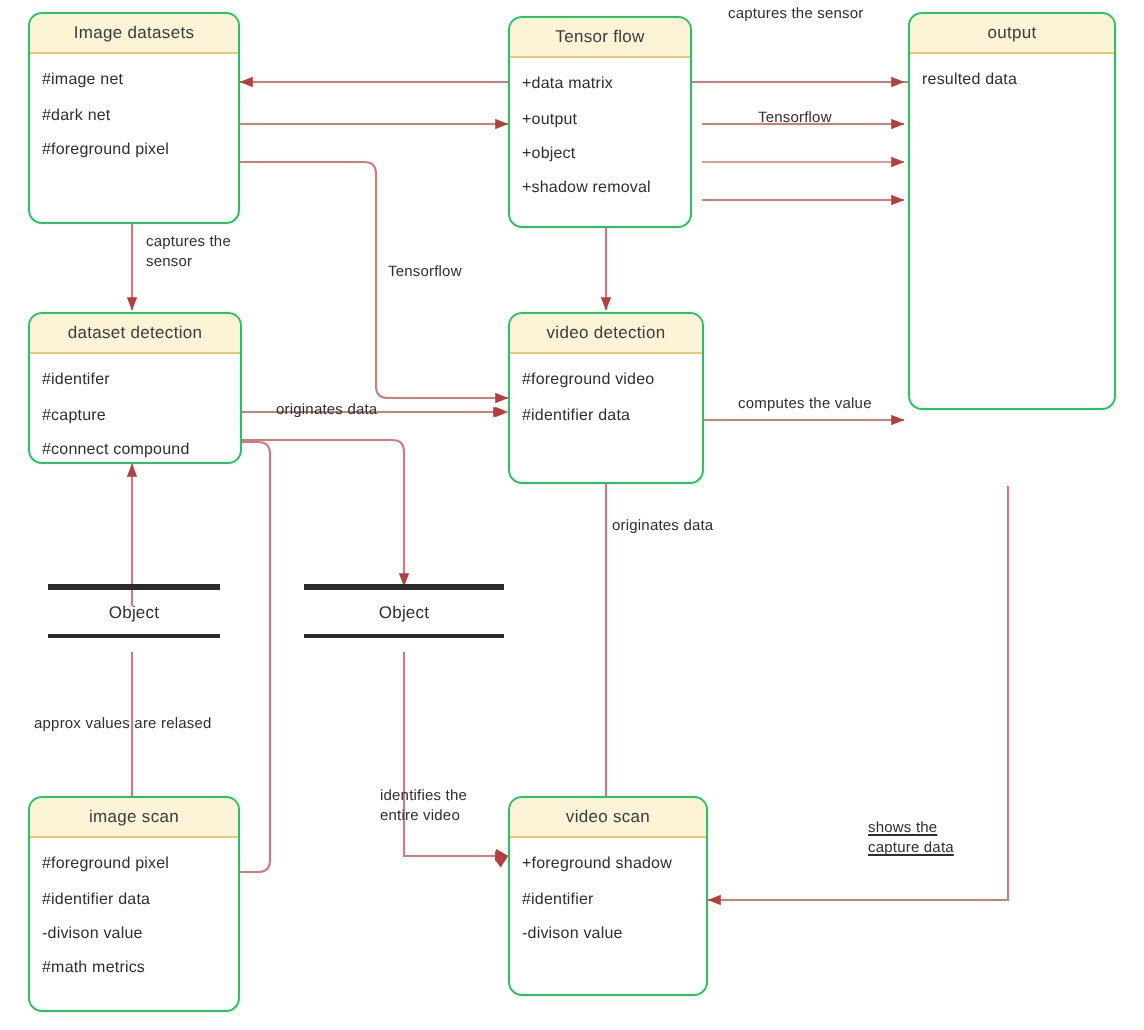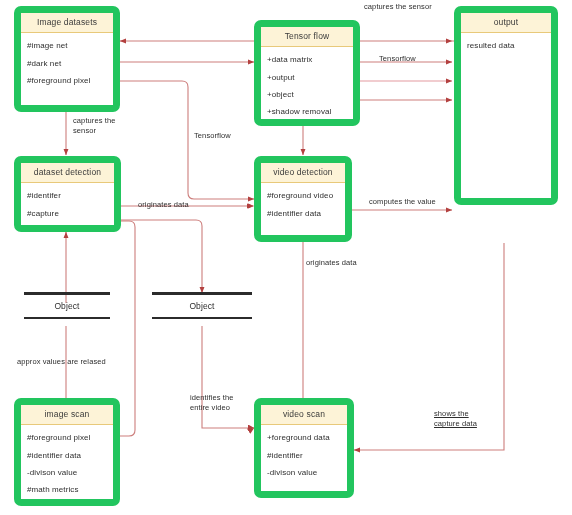--- a/index.html
+++ b/index.html
@@ -21,21 +21,21 @@
     position: absolute;
     left: 0;
     top: 0;
     width: 572px;
     height: 515px;
     pointer-events: none;
   }
   .uml-class {
     position: absolute;
     box-sizing: border-box;
-    border: 7px solid #22c55e;
+    border: 1px solid #22c55e;
     border-radius: 7px;
     background: #ffffff;
     overflow: hidden;
   }
   .uml-class .title {
     box-sizing: border-box;
     background: #fdf3d7;
     border-bottom: 1px solid #e8c97a;
     text-align: center;
     font-size: 8.5px;
@@ -145,21 +145,21 @@
 
   <div class="uml-class" id="box-image-datasets" style="left:14px; top:6px; width:106px; height:106px;">
     <div class="title">Image datasets</div>
     <div class="attrs">
       <div class="attr">#image net</div>
       <div class="attr">#dark net</div>
       <div class="attr">#foreground pixel</div>
     </div>
   </div>
 
-  <div class="uml-class" id="box-tensor-flow" style="left:254px; top:20px; width:106px; height:106px;">
+  <div class="uml-class" id="box-tensor-flow" style="left:254px; top:8px; width:92px; height:106px;">
     <div class="title">Tensor flow</div>
     <div class="attrs">
       <div class="attr">+data matrix</div>
       <div class="attr">+output</div>
       <div class="attr">+object</div>
       <div class="attr">+shadow removal</div>
     </div>
   </div>
 
   <div class="uml-class" id="box-output" style="left:454px; top:6px; width:104px; height:199px;">
@@ -192,21 +192,21 @@
       <div class="attr">#foreground pixel</div>
       <div class="attr">#identifier data</div>
       <div class="attr">-divison value</div>
       <div class="attr">#math metrics</div>
     </div>
   </div>
 
   <div class="uml-class" id="box-video-scan" style="left:254px; top:398px; width:100px; height:100px;">
     <div class="title">video scan</div>
     <div class="attrs">
-      <div class="attr">+foreground data</div>
+      <div class="attr">+foreground shadow</div>
       <div class="attr">#identifier</div>
       <div class="attr">-divison value</div>
     </div>
   </div>
 
   <div class="object-node" id="object-left" style="left:24px; top:292px; width:86px;">
     <div class="bar"></div>
     <div class="obj-label">Object</div>
     <div class="bar"></div>
   </div>

